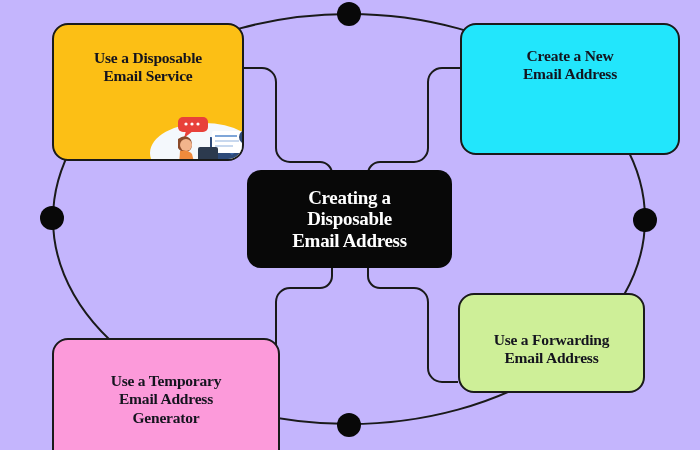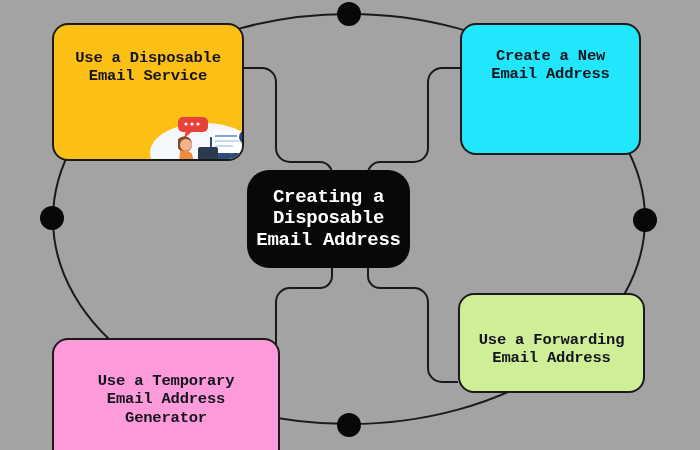--- a/index.html
+++ b/index.html
@@ -4,23 +4,23 @@
 <style>
   html, body {
     margin: 0;
     padding: 0;
     background: #ffffff;
   }
   #canvas {
     position: relative;
     width: 700px;
     height: 450px;
-    background: #a3a3a3;
+    background: #c4b5fd;
     overflow: hidden;
-    font-family: Liberation Mono, monospace;
+    font-family: Liberation Serif, serif;
   }
   .svg-layer {
     position: absolute;
     left: 0;
     top: 0;
     width: 700px;
     height: 450px;
   }
   .card {
     position: absolute;
@@ -35,37 +35,37 @@
     right: 0;
     text-align: center;
     color: #14141e;
     font-weight: bold;
     font-size: 15.5px;
     line-height: 1.18;
     letter-spacing: -0.2px;
     white-space: pre-line;
   }
   #card-tl { left: 52px;  top: 23px;  width: 192px; height: 138px; background: #fcbf15; }
-  #card-tr { left: 460px; top: 23px;  width: 181px; height: 132px; background: #22e6fc; padding-left: 16px; }
+  #card-tr { left: 460px; top: 23px;  width: 220px; height: 132px; background: #22e6fc; padding-left: 16px; }
   #card-bl { left: 52px;  top: 294px; width: 228px; height: 134px; background: #fc9ada; margin-top: 44px; }
   #card-br { left: 458px; top: 293px; width: 187px; height: 100px; background: #ceef98; }
 
   #card-tl .card-title { top: 24px; }
   #card-tr .card-title { top: 22px; }
   #card-bl .card-title { top: 32px; }
   #card-br .card-title { top: 36px; }
 
   #center-box {
     position: absolute;
     left: 247px;
     top: 170px;
-    width: 163px;
+    width: 205px;
     height: 98px;
     background: #080808;
-    border-radius: 22px;
+    border-radius: 14px;
     display: flex;
     align-items: center;
     justify-content: center;
   }
   #center-title {
     color: #ffffff;
     font-weight: bold;
     font-size: 19px;
     line-height: 1.14;
     text-align: center;

